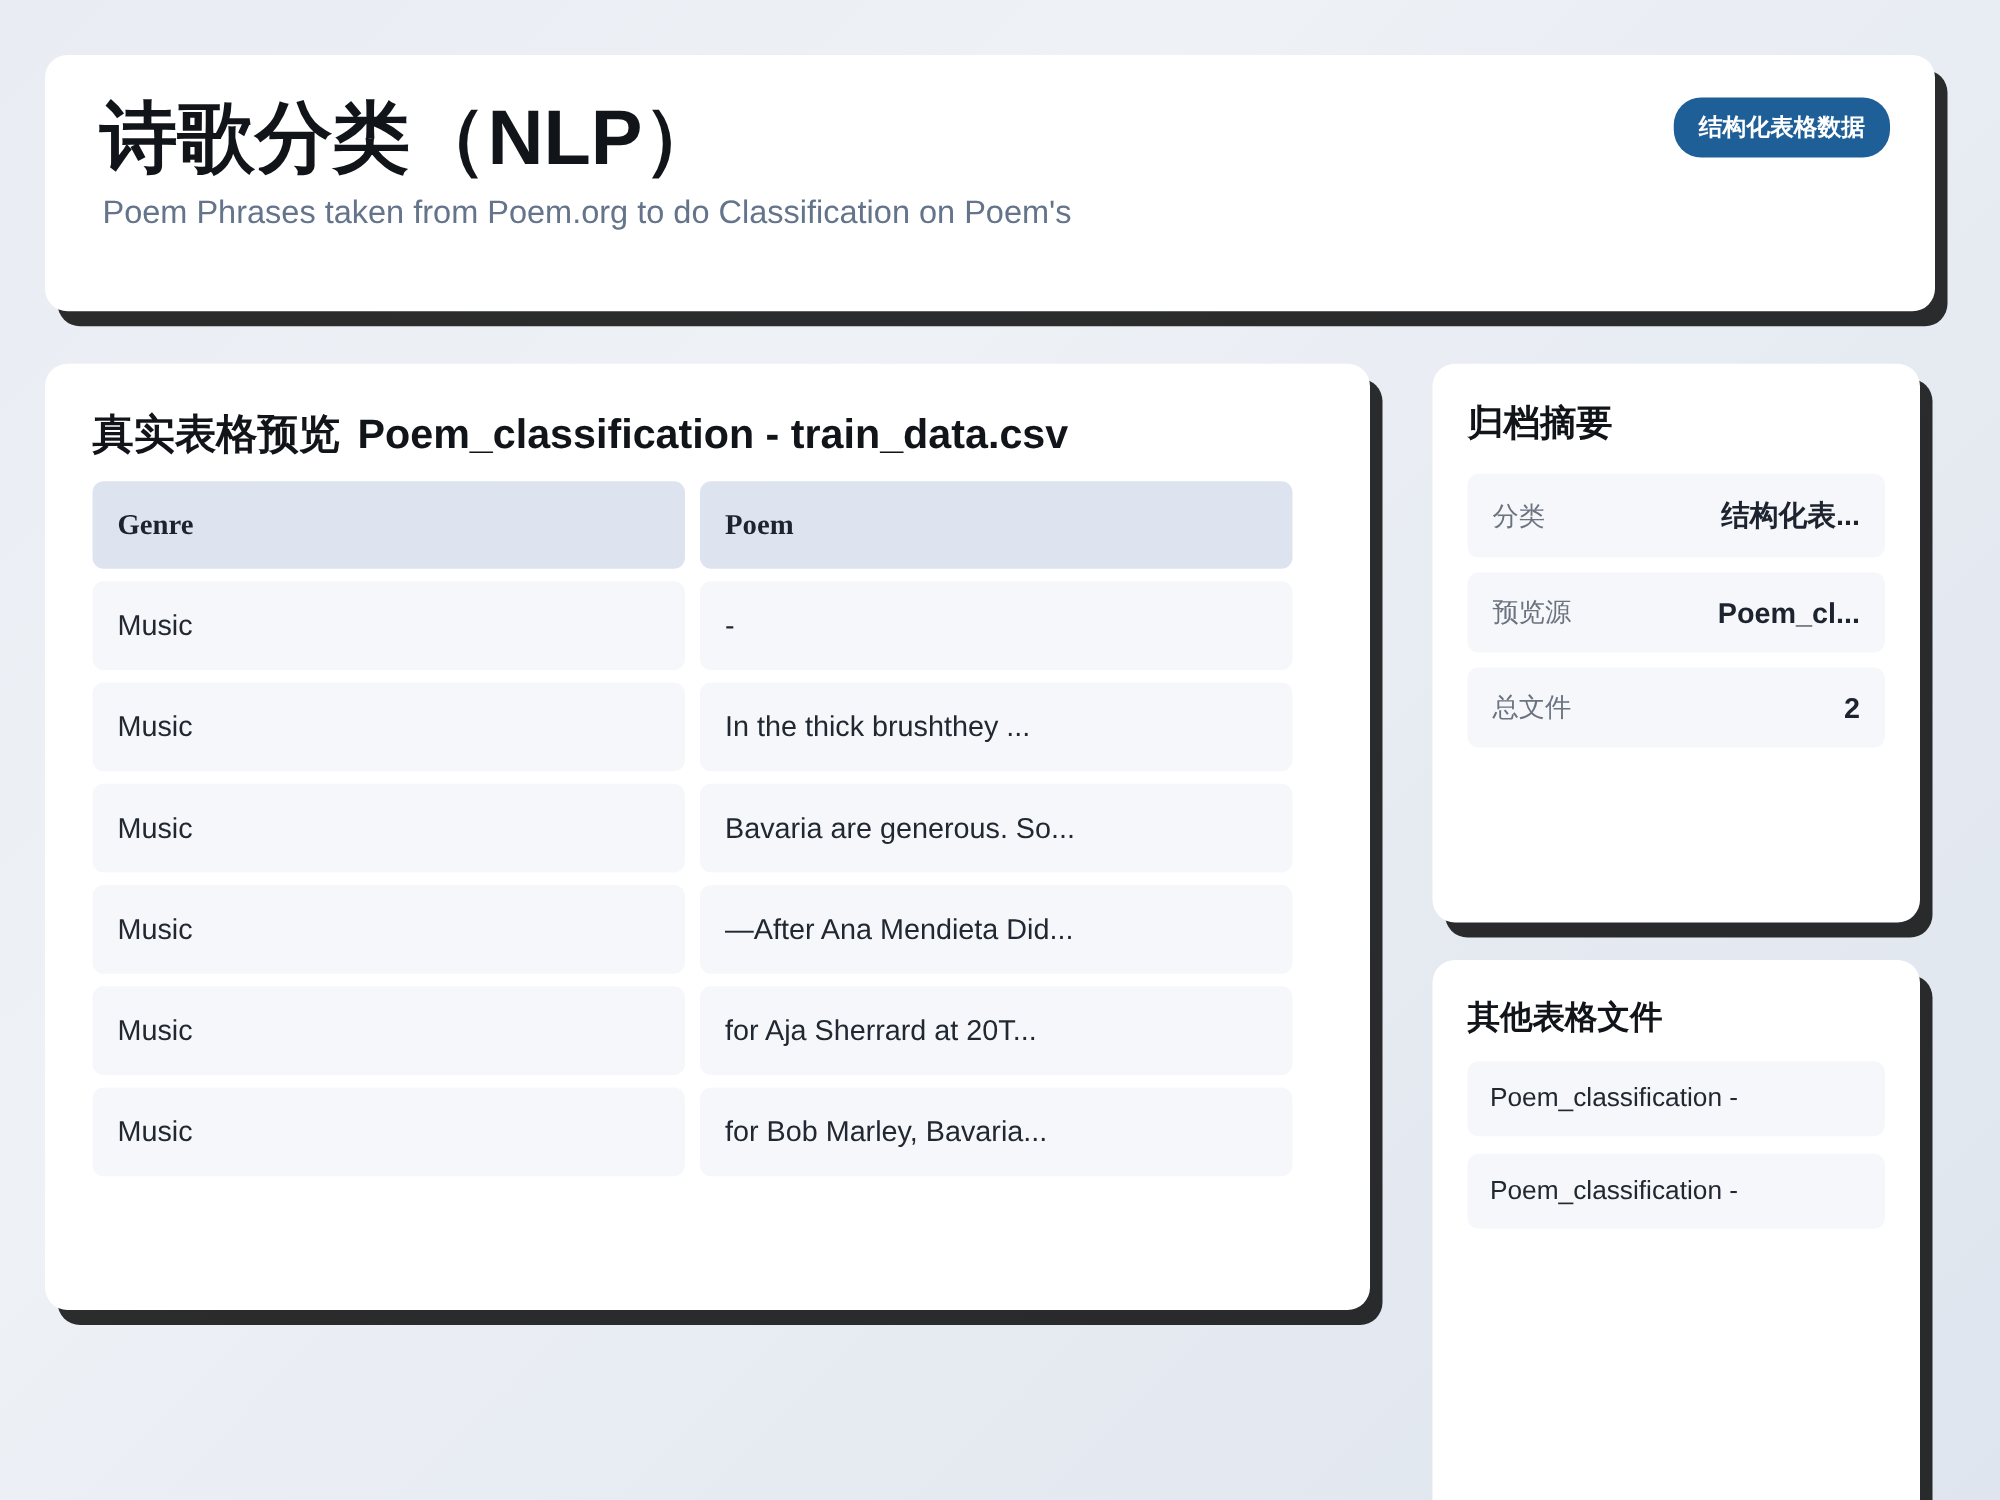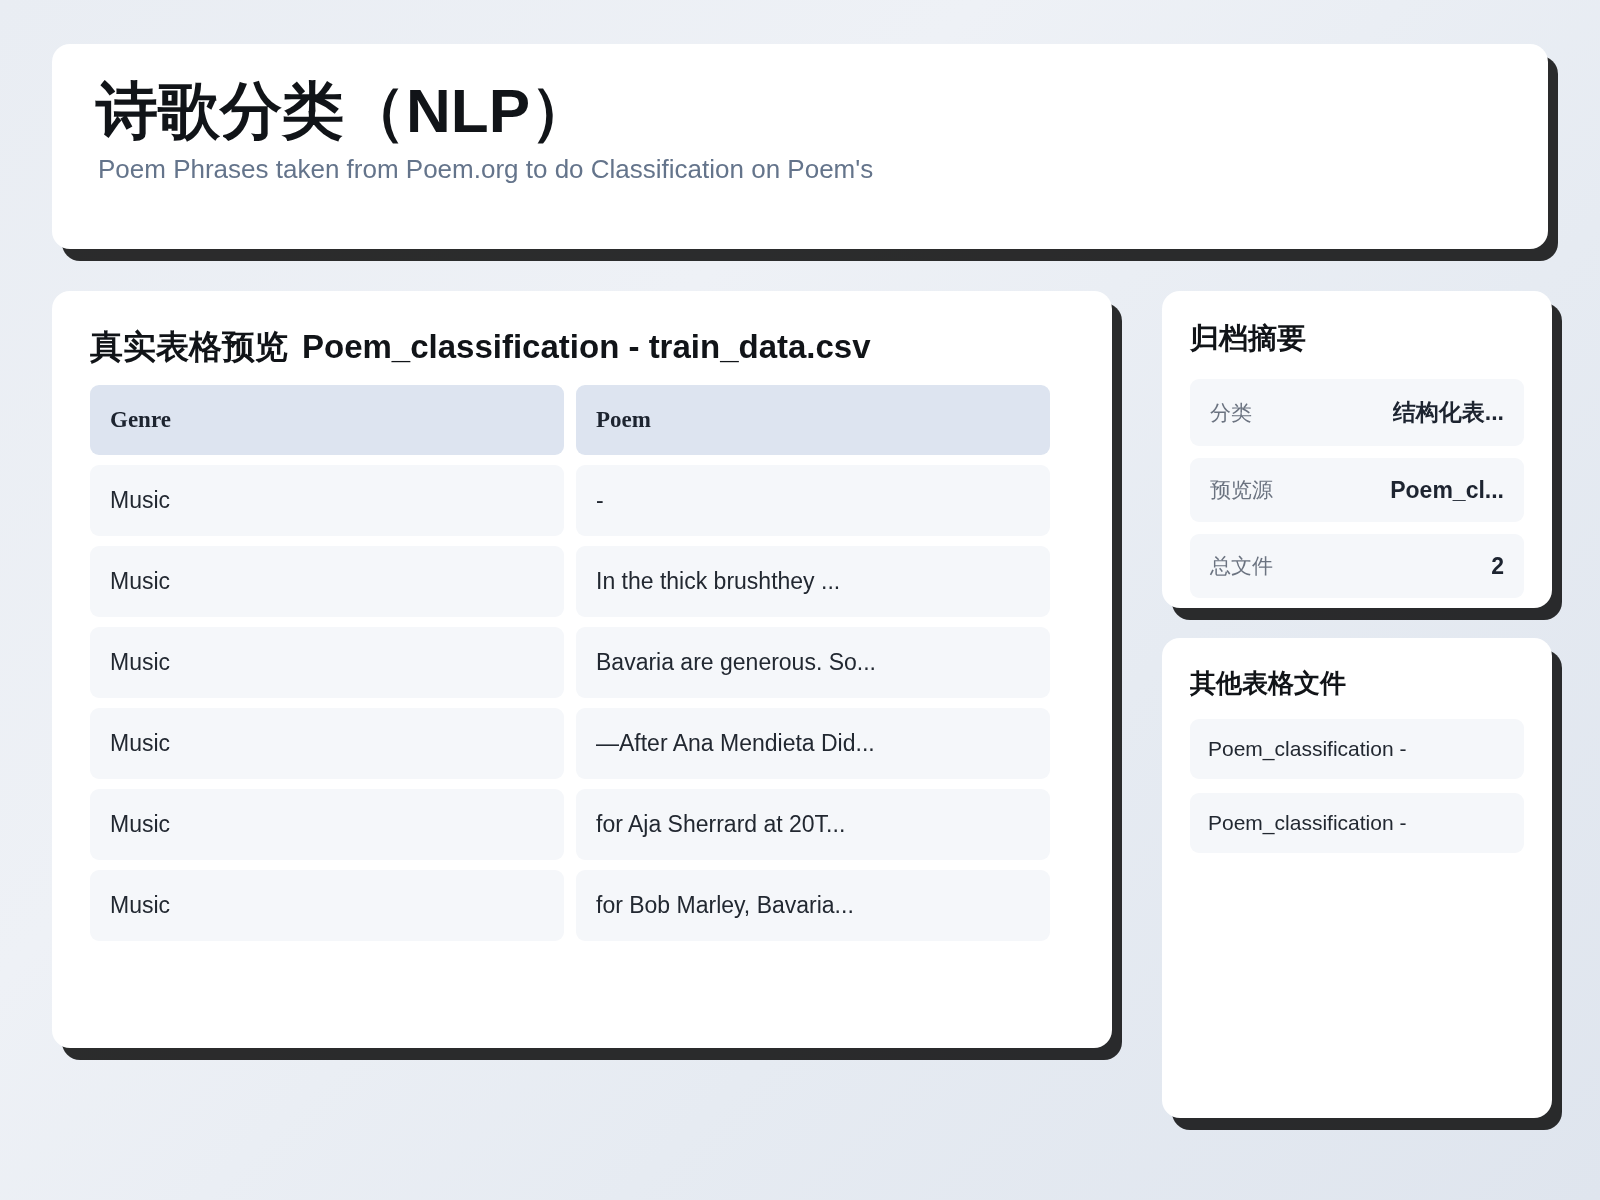--- a/index.html
+++ b/index.html
@@ -11,21 +11,21 @@
     height: 1200px;
     font-family: "Liberation Sans", sans-serif;
     background: linear-gradient(135deg, #e9edf3 0%, #eef1f6 35%, #e6ebf2 65%, #dfe5ee 100%);
     overflow: hidden;
   }
   .page {
     position: relative;
     width: 1600px;
     height: 1200px;
     box-sizing: border-box;
-    padding: 44px 52px 40px 52px;
+    padding: 44px 52px 40px 36px;
   }
 
   
   .header-card {
     position: relative;
     background: #ffffff;
     border-radius: 18px;
     box-shadow: 10px 12px 0 rgba(0,0,0,0.82);
     padding: 34px 40px 30px 40px;
     box-sizing: border-box;
@@ -129,21 +129,21 @@
     gap: 30px;
   }
   .side-card {
     position: relative;
     background: #ffffff;
     border-radius: 18px;
     box-shadow: 10px 12px 0 rgba(0,0,0,0.82);
     box-sizing: border-box;
     padding: 28px 28px 26px 28px;
   }
-  .side-card.summary { height: 317px; }
+  .side-card.summary { height: 447px; }
   .side-card.files { height: 480px; }
   .side-title {
     font-size: 29px;
     font-weight: bold;
     color: #111418;
     margin: 0 0 20px 0;
   }
   .side-title.small { font-size: 26px; margin-bottom: 18px; }
   .kv {
     display: flex;
@@ -178,20 +178,21 @@
   }
 </style>
 </head>
 <body>
 
 <div class="page">
 
   <div class="header-card">
     <h1 class="title">诗歌分类（NLP）</h1>
     <div class="subtitle">Poem Phrases taken from Poem.org to do Classification on Poem's</div>
+    <div class="badge">结构化表格数据</div>
   </div>
 
   <div class="body-row">
 
     <div class="main-card">
       <div class="main-title">
         <span>真实表格预览</span><span class="t-sep"></span><span>Poem_classification - train_data.csv</span>
       </div>
 
       <table class="preview">

